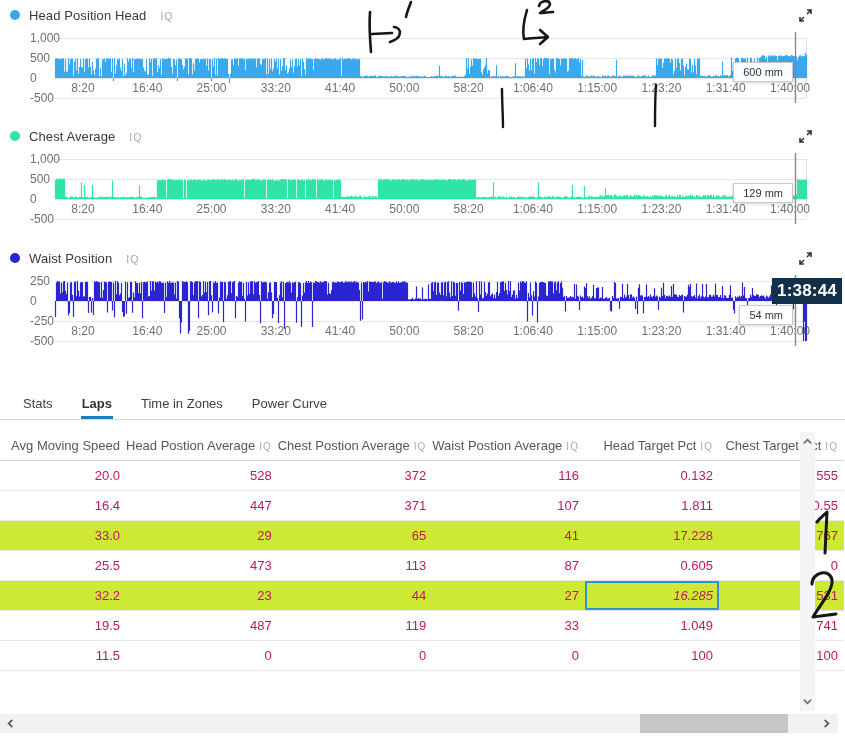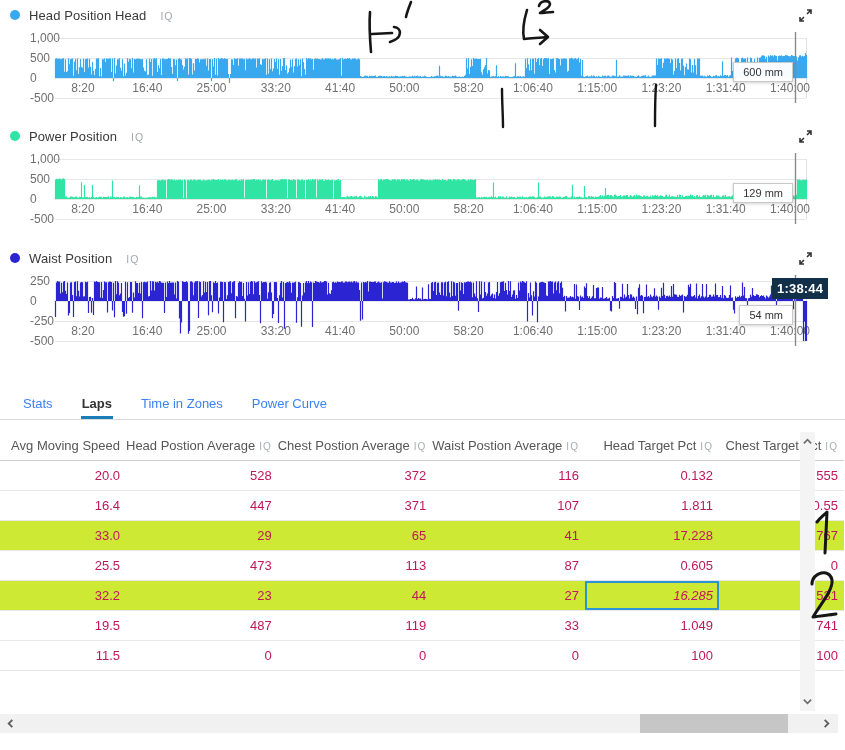--- a/index.html
+++ b/index.html
@@ -15,25 +15,25 @@
   .iq-tag{font-size:10.5px;color:#a2a7ac;letter-spacing:1px;margin-left:14px;padding-top:1px;}
   .expand-icon{position:absolute;right:33px;top:7px;width:13px;height:13px;cursor:pointer;}
   .chart-svg{position:absolute;left:0;top:0;}
   .value-tooltip{
     position:absolute;right:52px;top:60px;background:rgba(255,255,255,.97);
     border:1px solid #c9c9c9;box-shadow:0 1px 3px rgba(0,0,0,.18);
     font-size:11px;color:#333;padding:3px 9px;white-space:nowrap;z-index:5;
   }
   .time-badge{
     position:absolute;left:772px;top:33px;background:#13304a;color:#fff;
-    font-size:13px;font-weight:700;padding:3px 5px;white-space:nowrap;z-index:6;letter-spacing:.2px;
+    font-size:17px;font-weight:700;padding:3px 5px;white-space:nowrap;z-index:6;letter-spacing:.2px;
   }
   
   .tabs{position:absolute;top:388px;left:0;width:845px;border-bottom:1px solid #d9d9d9;padding:4px 0 0 22px;box-sizing:border-box;}
-  .tab{display:inline-block;margin-right:27px;padding:4px 1px 8px;font-size:13px;color:#3b82f6;cursor:pointer;}
+  .tab{display:inline-block;margin-right:27px;padding:4px 1px 8px;font-size:13px;color:#404040;cursor:pointer;}
   .tab.active{color:#333;font-weight:700;border-bottom:3px solid #1d7db9;padding-bottom:5px;}
   
   .laps-table{position:absolute;top:430px;left:0;border-collapse:collapse;table-layout:fixed;}
   .laps-table th{
     height:30px;font-weight:400;color:#575757;font-size:13px;text-align:right;
     padding:0 6px 0 0;border-bottom:1px solid #cfcfcf;white-space:nowrap;overflow:hidden;
   }
   .laps-table th .th-iq{font-size:10px;color:#a8adb2;letter-spacing:1px;margin-left:4px;}
   .laps-table td{
     height:29px;font-size:13px;color:#be185d;text-align:right;padding:0 6px 0 0;
@@ -115,21 +115,21 @@
         <text x="532.9" y="90" text-anchor="middle" font-size="12" fill="#707070" font-family="Liberation Sans, sans-serif">1:06:40</text>
         <text x="597.2" y="90" text-anchor="middle" font-size="12" fill="#707070" font-family="Liberation Sans, sans-serif">1:15:00</text>
         <text x="661.4" y="90" text-anchor="middle" font-size="12" fill="#707070" font-family="Liberation Sans, sans-serif">1:23:20</text>
         <text x="725.7" y="90" text-anchor="middle" font-size="12" fill="#707070" font-family="Liberation Sans, sans-serif">1:31:40</text>
         <text x="790.0" y="90" text-anchor="middle" font-size="12" fill="#707070" font-family="Liberation Sans, sans-serif">1:40:00</text>
         <path d="M55.5 76V56.7M56.5 76V55.8M57.5 76V56.3M58.5 76V56.0M59.5 76V55.5M60.5 76V55.7M61.5 76V56.7M62.5 76V55.5M63.5 76V55.6M64.5 76V56.1M65.5 76V73.4M66.5 76V73.6M67.5 76V74.7M68.5 76V74.8M69.5 76V74.4M70.5 76V73.5M71.5 76V73.6M72.5 76V74.0M73.5 76V73.9M74.5 76V74.5M75.5 76V73.6M76.5 76V73.7M77.5 76V74.5M78.5 76V74.7M79.5 76V73.7M80.5 76V73.9M81.5 76V59.3M82.5 76V74.2M83.5 76V74.4M84.5 76V61.9M85.5 76V74.0M86.5 76V74.1M87.5 76V73.9M88.5 76V74.7M89.5 76V74.1M90.5 76V74.9M91.5 76V73.8M92.5 76V62.1M93.5 76V73.9M94.5 76V74.7M95.5 76V74.6M96.5 76V74.1M97.5 76V75.0M98.5 76V74.2M99.5 76V73.4M100.5 76V73.9M101.5 76V73.7M102.5 76V74.7M103.5 76V73.7M104.5 76V74.1M105.5 76V73.9M106.5 76V74.0M107.5 76V73.8M108.5 76V73.4M109.5 76V74.9M110.5 76V73.5M111.5 76V74.3M112.5 76V57.6M113.5 76V74.1M114.5 76V74.1M115.5 76V74.8M116.5 76V74.1M117.5 76V74.2M118.5 76V74.0M119.5 76V75.0M120.5 76V74.0M121.5 76V74.2M122.5 76V74.8M123.5 76V73.5M124.5 76V73.7M125.5 76V74.4M126.5 76V74.3M127.5 76V74.1M128.5 76V74.8M129.5 76V73.7M130.5 76V73.8M131.5 76V73.8M132.5 76V74.0M133.5 76V73.9M134.5 76V74.8M135.5 76V74.7M136.5 76V73.7M137.5 76V74.2M138.5 76V73.9M139.5 76V62.6M140.5 76V73.6M141.5 76V73.5M142.5 76V74.7M143.5 76V74.6M144.5 76V74.7M145.5 76V75.0M146.5 76V74.6M147.5 76V74.4M148.5 76V74.6M149.5 76V74.0M150.5 76V74.3M151.5 76V74.5M152.5 76V73.7M153.5 76V74.2M154.5 76V73.7M155.5 76V74.5M156.5 76V74.6M157.5 76V57.4M158.5 76V57.1M159.5 76V57.3M160.5 76V57.6M161.5 76V57.0M162.5 76V56.6M163.5 76V57.3M164.5 76V56.9M165.5 76V57.0M166.5 76V75.3M167.5 76V56.8M168.5 76V56.1M169.5 76V56.3M170.5 76V56.9M171.5 76V56.2M172.5 76V56.4M173.5 76V57.3M174.5 76V56.6M175.5 76V57.4M176.5 76V56.8M177.5 76V57.2M178.5 76V56.8M179.5 76V56.7M180.5 76V56.4M181.5 76V57.6M182.5 76V57.1M183.5 76V74.9M184.5 76V56.3M185.5 76V57.3M186.5 76V75.2M187.5 76V56.9M188.5 76V56.8M189.5 76V57.4M190.5 76V56.4M191.5 76V56.8M192.5 76V57.4M193.5 76V56.7M194.5 76V56.2M195.5 76V57.2M196.5 76V57.2M197.5 76V56.7M198.5 76V57.1M199.5 76V56.5M200.5 76V56.7M201.5 76V57.5M202.5 76V57.5M203.5 76V56.4M204.5 76V57.3M205.5 76V57.5M206.5 76V57.2M207.5 76V57.1M208.5 76V56.5M209.5 76V57.1M210.5 76V57.4M211.5 76V56.6M212.5 76V56.7M213.5 76V56.1M214.5 76V56.8M215.5 76V57.0M216.5 76V57.1M217.5 76V56.7M218.5 76V56.0M219.5 76V57.4M220.5 76V56.5M221.5 76V57.1M222.5 76V56.4M223.5 76V57.2M224.5 76V56.5M225.5 76V56.2M226.5 76V57.3M227.5 76V57.2M228.5 76V56.8M229.5 76V56.4M230.5 76V57.3M231.5 76V57.0M232.5 76V56.6M233.5 76V57.2M234.5 76V57.1M235.5 76V56.3M236.5 76V56.2M237.5 76V57.5M238.5 76V57.5M239.5 76V57.0M240.5 76V57.4M241.5 76V56.3M242.5 76V57.2M243.5 76V56.3M244.5 76V74.7M245.5 76V57.3M246.5 76V57.1M247.5 76V56.8M248.5 76V56.8M249.5 76V56.9M250.5 76V56.5M251.5 76V56.8M252.5 76V56.6M253.5 76V56.1M254.5 76V56.1M255.5 76V57.3M256.5 76V56.6M257.5 76V56.9M258.5 76V56.2M259.5 76V57.2M260.5 76V56.8M261.5 76V57.4M262.5 76V57.2M263.5 76V56.2M264.5 76V56.9M265.5 76V56.5M266.5 76V75.2M267.5 76V56.9M268.5 76V56.2M269.5 76V57.2M270.5 76V57.0M271.5 76V56.7M272.5 76V56.1M273.5 76V57.6M274.5 76V57.4M275.5 76V57.3M276.5 76V56.9M277.5 76V57.3M278.5 76V57.2M279.5 76V57.6M280.5 76V56.6M281.5 76V56.1M282.5 76V56.1M283.5 76V56.8M284.5 76V56.0M285.5 76V56.2M286.5 76V56.5M287.5 76V75.0M288.5 76V56.5M289.5 76V56.5M290.5 76V57.0M291.5 76V56.9M292.5 76V57.4M293.5 76V56.1M294.5 76V56.9M295.5 76V57.0M296.5 76V75.1M297.5 76V56.5M298.5 76V56.6M299.5 76V57.0M300.5 76V57.4M301.5 76V56.5M302.5 76V56.6M303.5 76V57.5M304.5 76V56.9M305.5 76V75.2M306.5 76V56.8M307.5 76V57.0M308.5 76V56.2M309.5 76V57.3M310.5 76V56.2M311.5 76V57.5M312.5 76V56.1M313.5 76V56.8M314.5 76V56.5M315.5 76V56.1M316.5 76V74.6M317.5 76V56.6M318.5 76V57.6M319.5 76V56.6M320.5 76V56.4M321.5 76V56.9M322.5 76V56.1M323.5 76V57.5M324.5 76V57.4M325.5 76V56.2M326.5 76V57.1M327.5 76V57.1M328.5 76V56.4M329.5 76V57.2M330.5 76V56.9M331.5 76V57.0M332.5 76V56.7M333.5 76V75.3M334.5 76V57.2M335.5 76V57.4M336.5 76V56.9M337.5 76V56.7M338.5 76V56.1M339.5 76V57.6M340.5 76V57.0M341.5 76V74.2M342.5 76V74.1M343.5 76V73.9M344.5 76V73.9M345.5 76V74.5M346.5 76V73.7M347.5 76V72.8M348.5 76V73.7M349.5 76V73.8M350.5 76V73.3M351.5 76V72.9M352.5 76V73.8M353.5 76V73.9M354.5 76V73.3M355.5 76V73.5M356.5 76V73.0M357.5 76V74.3M358.5 76V74.3M359.5 76V72.9M360.5 76V72.8M361.5 76V73.6M362.5 76V74.5M363.5 76V74.7M364.5 76V72.8M365.5 76V74.3M366.5 76V73.9M367.5 76V74.3M368.5 76V73.3M369.5 76V73.7M370.5 76V73.1M371.5 76V74.6M372.5 76V73.0M373.5 76V73.4M374.5 76V74.6M375.5 76V73.1M376.5 76V73.4M377.5 76V74.4M378.5 76V56.3M379.5 76V57.2M380.5 76V56.3M381.5 76V56.0M382.5 76V57.6M383.5 76V56.5M384.5 76V56.5M385.5 76V56.2M386.5 76V56.1M387.5 76V56.1M388.5 76V56.5M389.5 76V56.9M390.5 76V57.5M391.5 76V57.2M392.5 76V56.2M393.5 76V56.5M394.5 76V56.2M395.5 76V56.4M396.5 76V57.6M397.5 76V56.2M398.5 76V56.5M399.5 76V56.4M400.5 76V57.6M401.5 76V56.1M402.5 76V56.4M403.5 76V56.2M404.5 76V56.1M405.5 76V57.5M406.5 76V56.6M407.5 76V56.5M408.5 76V57.2M409.5 76V57.4M410.5 76V56.0M411.5 76V57.1M412.5 76V56.5M413.5 76V56.0M414.5 76V56.4M415.5 76V57.3M416.5 76V56.7M417.5 76V56.2M418.5 76V57.4M419.5 76V57.5M420.5 76V56.6M421.5 76V56.1M422.5 76V56.2M423.5 76V56.6M424.5 76V57.0M425.5 76V57.1M426.5 76V57.0M427.5 76V56.4M428.5 76V57.5M429.5 76V57.1M430.5 76V56.7M431.5 76V57.2M432.5 76V57.3M433.5 76V56.4M434.5 76V56.8M435.5 76V56.2M436.5 76V56.7M437.5 76V56.3M438.5 76V57.0M439.5 76V56.4M440.5 76V56.9M441.5 76V57.4M442.5 76V56.0M443.5 76V57.1M444.5 76V57.1M445.5 76V56.9M446.5 76V57.5M447.5 76V57.2M448.5 76V56.1M449.5 76V56.7M450.5 76V56.1M451.5 76V56.8M452.5 76V57.6M453.5 76V56.1M454.5 76V56.1M455.5 76V57.0M456.5 76V57.2M457.5 76V56.2M458.5 76V56.3M459.5 76V56.6M460.5 76V57.3M461.5 76V56.7M462.5 76V56.2M463.5 76V56.1M464.5 76V56.3M465.5 76V57.0M466.5 76V57.4M467.5 76V57.5M468.5 76V56.2M469.5 76V57.2M470.5 76V56.6M471.5 76V56.4M472.5 76V56.7M473.5 76V56.9M474.5 76V56.8M475.5 76V56.2M476.5 76V74.4M477.5 76V74.4M478.5 76V74.3M479.5 76V74.0M480.5 76V74.7M481.5 76V73.7M482.5 76V74.7M483.5 76V74.0M484.5 76V73.8M485.5 76V73.9M486.5 76V73.9M487.5 76V74.8M488.5 76V74.3M489.5 76V74.1M490.5 76V74.2M491.5 76V73.3M492.5 76V74.0M493.5 76V59.5M494.5 76V74.4M495.5 76V73.4M496.5 76V74.8M497.5 76V74.8M498.5 76V73.2M499.5 76V73.6M500.5 76V73.2M501.5 76V74.4M502.5 76V73.4M503.5 76V73.7M504.5 76V74.6M505.5 76V74.8M506.5 76V73.3M507.5 76V74.9M508.5 76V74.7M509.5 76V73.5M510.5 76V73.9M511.5 76V73.6M512.5 76V74.2M513.5 76V74.0M514.5 76V74.0M515.5 76V74.9M516.5 76V74.8M517.5 76V73.4M518.5 76V74.0M519.5 76V73.7M520.5 76V73.7M521.5 76V74.6M522.5 76V73.2M523.5 76V74.4M524.5 76V74.3M525.5 76V74.5M526.5 76V74.0M527.5 76V74.7M528.5 76V73.9M529.5 76V73.4M530.5 76V73.4M531.5 76V74.0M532.5 76V73.3M533.5 76V73.6M534.5 76V73.7M535.5 76V74.7M536.5 76V74.7M537.5 76V74.1M538.5 76V59.5M539.5 76V73.4M540.5 76V73.5M541.5 76V74.6M542.5 76V74.4M543.5 76V74.5M544.5 76V73.6M545.5 76V74.2M546.5 76V74.0M547.5 76V73.4M548.5 76V73.4M549.5 76V73.2M550.5 76V73.6M551.5 76V74.6M552.5 76V73.1M553.5 76V73.5M554.5 76V74.2M555.5 76V74.6M556.5 76V73.4M557.5 76V73.7M558.5 76V73.9M559.5 76V73.5M560.5 76V73.7M561.5 76V74.8M562.5 76V74.6M563.5 76V74.0M564.5 76V73.7M565.5 76V73.2M566.5 76V73.1M567.5 76V74.3M568.5 76V74.4M569.5 76V74.6M570.5 76V74.6M571.5 76V73.3M572.5 76V61.8M573.5 76V74.7M574.5 76V73.5M575.5 76V74.8M576.5 76V74.1M577.5 76V73.7M578.5 76V73.9M579.5 76V73.5M580.5 76V74.1M581.5 76V74.2M582.5 76V74.9M583.5 76V74.6M584.5 76V63.1M585.5 76V74.1M586.5 76V74.3M587.5 76V74.8M588.5 76V73.3M589.5 76V73.1M590.5 76V74.2M591.5 76V73.1M592.5 76V73.7M593.5 76V73.7M594.5 76V74.8M595.5 76V73.5M596.5 76V73.9M597.5 76V74.0M598.5 76V73.5M599.5 76V73.3M600.5 76V71.9M601.5 76V73.8M602.5 76V72.6M603.5 76V73.7M604.5 76V72.7M605.5 76V65.0M606.5 76V72.5M607.5 76V72.0M608.5 76V71.8M609.5 76V73.2M610.5 76V72.1M611.5 76V71.9M612.5 76V73.2M613.5 76V73.8M614.5 76V71.7M615.5 76V71.6M616.5 76V72.7M617.5 76V73.8M618.5 76V73.0M619.5 76V73.0M620.5 76V72.0M621.5 76V74.0M622.5 76V73.5M623.5 76V72.6M624.5 76V72.5M625.5 76V72.7M626.5 76V72.0M627.5 76V72.1M628.5 76V74.1M629.5 76V73.6M630.5 76V72.1M631.5 76V73.1M632.5 76V73.7M633.5 76V72.8M634.5 76V72.1M635.5 76V73.4M636.5 76V71.5M637.5 76V72.8M638.5 76V72.3M639.5 76V72.3M640.5 76V73.0M641.5 76V73.3M642.5 76V74.0M643.5 76V72.6M644.5 76V72.5M645.5 76V74.0M646.5 76V73.3M647.5 76V72.7M648.5 76V73.6M649.5 76V74.1M650.5 76V72.7M651.5 76V74.2M652.5 76V72.3M653.5 76V73.2M654.5 76V72.5M655.5 76V72.1M656.5 76V73.0M657.5 76V72.0M658.5 76V73.8M659.5 76V73.0M660.5 76V72.2M661.5 76V72.7M662.5 76V72.9M663.5 76V74.1M664.5 76V74.1M665.5 76V72.5M666.5 76V71.8M667.5 76V73.7M668.5 76V73.5M669.5 76V71.8M670.5 76V73.9M671.5 76V73.2M672.5 76V72.9M673.5 76V73.7M674.5 76V73.4M675.5 76V73.8M676.5 76V74.1M677.5 76V72.1M678.5 76V74.0M679.5 76V71.6M680.5 76V72.1M681.5 76V74.2M682.5 76V72.6M683.5 76V74.0M684.5 76V74.1M685.5 76V73.1M686.5 76V72.8M687.5 76V73.3M688.5 76V72.8M689.5 76V73.1M690.5 76V71.5M691.5 76V72.8M692.5 76V72.0M693.5 76V73.9M694.5 76V73.1M695.5 76V74.2M696.5 76V72.2M697.5 76V72.0M698.5 76V73.8M699.5 76V72.5M700.5 76V74.0M701.5 76V74.1M702.5 76V73.2M703.5 76V72.1M704.5 76V72.5M705.5 76V71.8M706.5 76V73.9M707.5 76V71.7M708.5 76V72.5M709.5 76V73.0M710.5 76V71.9M711.5 76V71.8M712.5 76V74.2M713.5 76V72.1M714.5 76V74.1M715.5 76V74.1M716.5 76V72.2M717.5 76V72.7M718.5 76V72.4M719.5 76V73.4M720.5 76V74.1M721.5 76V74.2M722.5 76V72.7M723.5 76V72.2M724.5 76V73.5M725.5 76V71.9M726.5 76V73.7M727.5 76V73.5M728.5 76V73.5M729.5 76V73.1M730.5 76V74.1M731.5 76V73.4M732.5 76V72.4M733.5 76V73.9M734.5 76V74.0M735.5 76V65.0M736.5 76V74.2M737.5 76V74.1M738.5 76V73.3M739.5 76V72.4M740.5 76V73.8M741.5 76V72.8M742.5 76V73.2M743.5 76V73.9M744.5 76V73.3M745.5 76V72.9M746.5 76V66.0M747.5 76V72.7M748.5 76V71.9M749.5 76V72.8M750.5 76V74.3M751.5 76V71.6M752.5 76V72.5M753.5 76V63.4M754.5 76V73.0M755.5 76V74.2M756.5 76V71.8M757.5 76V73.4M758.5 76V72.5M759.5 76V72.8M760.5 76V72.8M761.5 76V63.1M762.5 76V72.9M763.5 76V73.9M764.5 76V72.4M765.5 76V72.3M766.5 76V72.1M767.5 76V65.4M768.5 76V74.1M769.5 76V71.8M770.5 76V73.5M771.5 76V73.9M772.5 76V71.7M773.5 76V73.2M774.5 76V71.6M775.5 76V72.2M776.5 76V73.6M777.5 76V72.1M778.5 76V73.4M779.5 76V72.0M780.5 76V73.9M781.5 76V74.2M782.5 76V72.0M783.5 76V73.0M784.5 76V73.4M785.5 76V73.9M786.5 76V72.1M787.5 76V72.1M788.5 76V74.1M789.5 76V72.2M790.5 76V74.1M791.5 76V74.0M792.5 76V72.0M793.5 76V72.4M794.5 76V73.6M795.5 76V72.6M796.5 76V71.8M797.5 76V56.4M798.5 76V57.0M799.5 76V56.5M800.5 76V56.9M801.5 76V57.6M802.5 76V56.8M803.5 76V56.7M804.5 76V56.9M805.5 76V56.9M806.5 76V56.4" stroke="#30e5a4" stroke-width="1.2" fill="none"></path>
         <line x1="795.5" y1="30" x2="795.5" y2="101" stroke="#8a8a8a" stroke-width="1.4"></line>
       </svg>
       <div class="chart-header">
         <div class="legend-dot" style="background: rgb(48, 229, 164);"></div>
-        <div class="chart-title">Power Position</div>
+        <div class="chart-title">Chest Average</div>
         <div class="iq-tag">IQ</div>
       </div>
       <svg class="expand-icon" viewBox="0 0 13 13">
         <path d="M8 5 L12 1 M8 1 L12 1 L12 5" stroke="#333" stroke-width="1.6" fill="none"></path>
         <path d="M5 8 L1 12 M1 8 L1 12 L5 12" stroke="#333" stroke-width="1.6" fill="none"></path>
       </svg>
       <div class="value-tooltip">129 mm</div>
     </div>
     <div class="chart-block" style="top: 245px;">
       <svg class="chart-svg" width="845" height="121">

